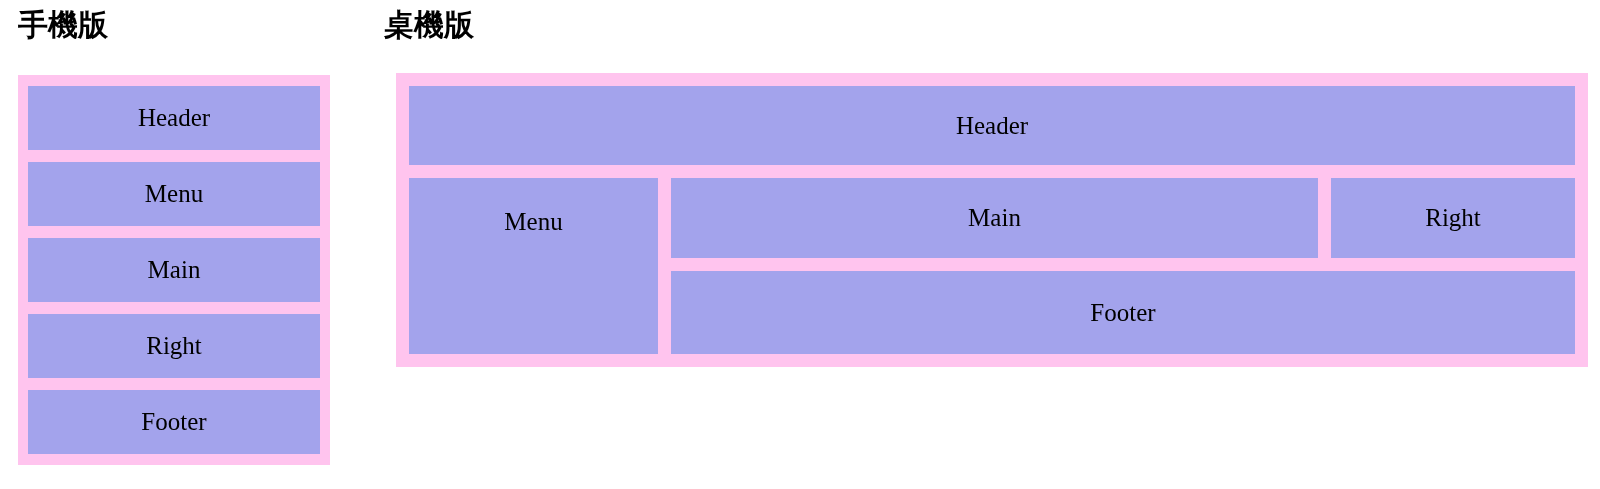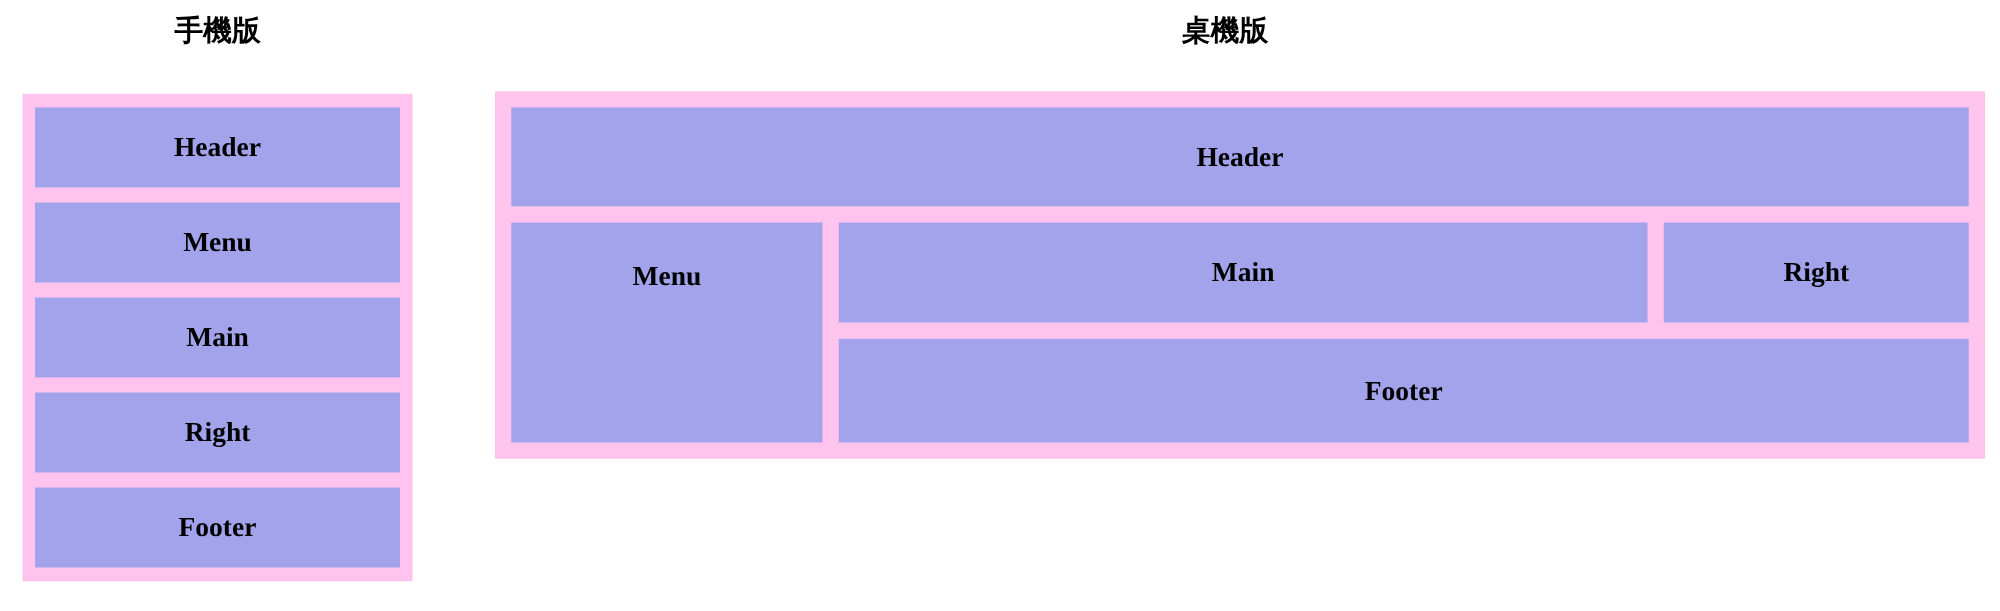--- a/index.html
+++ b/index.html
@@ -12,39 +12,38 @@
     width: 1600px;
     height: 489px;
     background: #ffffff;
     font-family: "Liberation Serif", serif;
     position: relative;
     overflow: hidden;
   }
   .section-title {
     position: absolute;
     top: 5px;
-    text-align: center;
+    text-align: left;
     font-family: Liberation Serif, serif;
     font-weight: bold;
-    font-size: 23px;
+    font-size: 30px;
     line-height: 40px;
     color: var(--text-color);
   }
   .title-mobile  { left: 18px;  width: 312px; }
   .title-desktop { left: 384px; width: 1192px; }
 
   .box {
     background: var(--box-bg);
     color: var(--text-color);
-    font-size: 22px;
+    font-size: 25px;
     display: flex;
     align-items: center;
     justify-content: center;
     text-align: center;
-    font-weight: bold;
   }
 
   
   .mobile-container {
     position: absolute;
     left: 18px;
     top: 75px;
     width: 312px;
     height: 390px;
     background: var(--container-bg);

